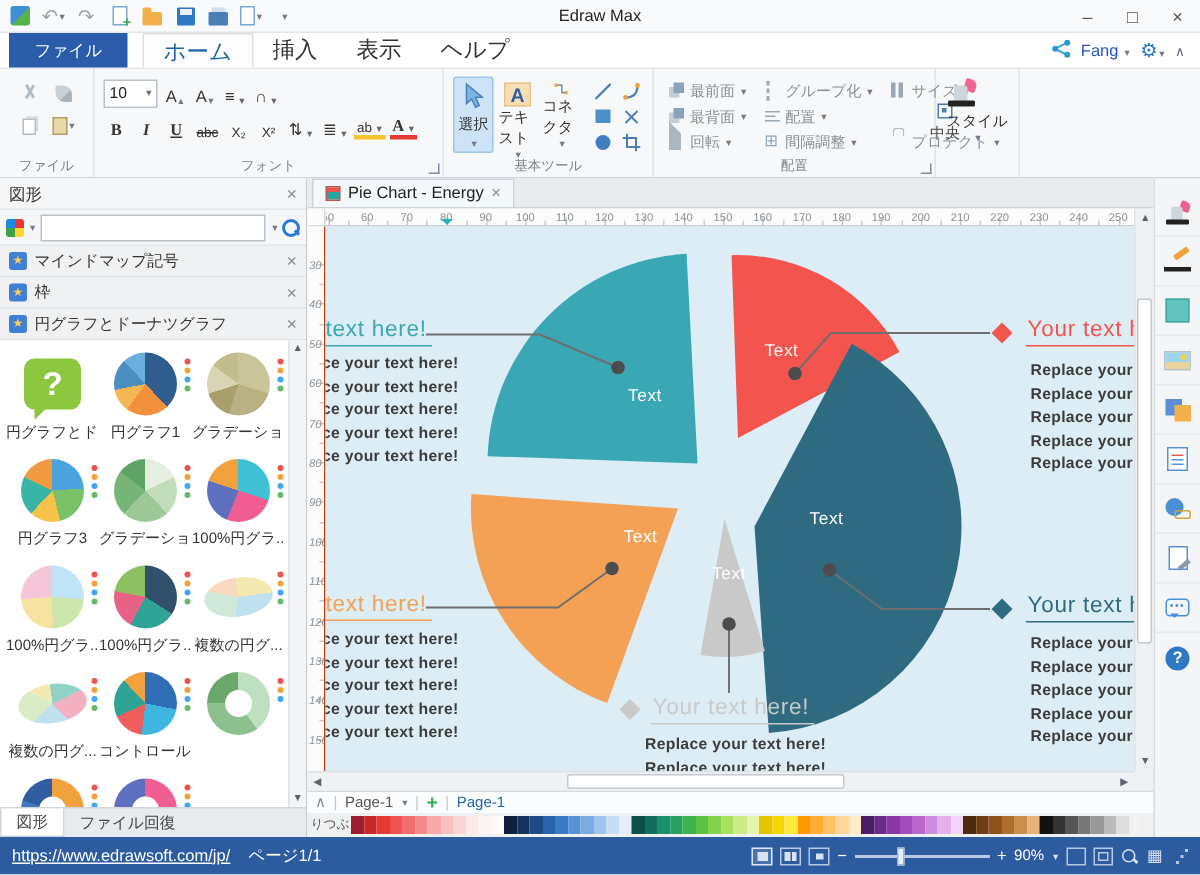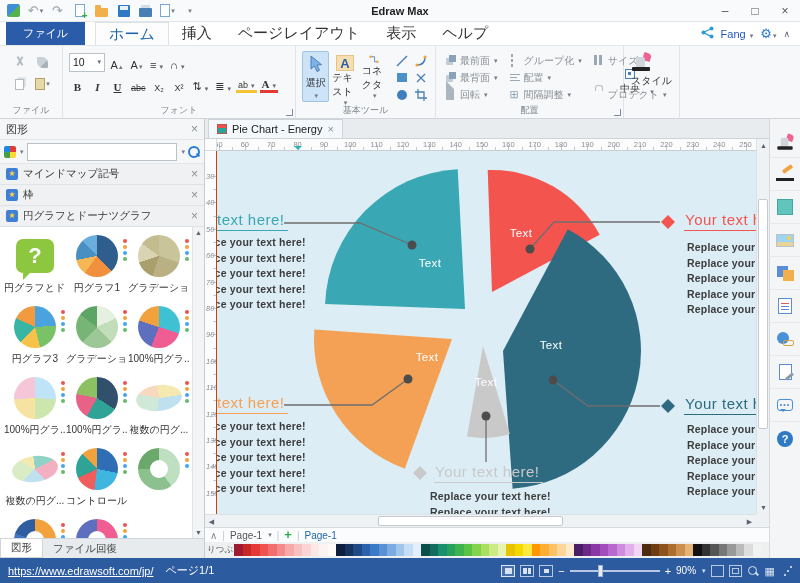--- a/index.html
+++ b/index.html
@@ -14,21 +14,21 @@
   .gray { color:#9aa4ad; }
   .mini-caret { font-size:7px; color:#778; margin-left:1px; }
   .page-ic { width:10px; height:13px; background:#fff; border:1px solid #7aa7d4; position:relative; }
   .page-ic .plus { position:absolute; right:-4px; bottom:-4px; color:#2faf4a; font-weight:bold; font-size:10px; line-height:8px; }
   .folder-ic { width:13px; height:9px; background:#f2b04a; border-radius:1px; position:relative; margin-top:3px; }
   .folder-ic:before { content:""; position:absolute; top:-3px; left:0; width:6px; height:3px; background:#f2b04a; border-radius:1px 1px 0 0; }
   .save-ic { width:12px; height:12px; background:#2f78c4; border-radius:1px; position:relative; }
   .save-ic:before { content:""; position:absolute; top:1px; left:2px; width:8px; height:4px; background:#e8f1fa; }
   .print-ic { width:13px; height:9px; background:#4a7fb5; border-radius:1px; position:relative; margin-top:3px; }
   .print-ic:before { content:""; position:absolute; top:-3px; left:2px; width:9px; height:3px; background:#cfdeed; }
-  .title-text { position:absolute; left:0; right:0; text-align:center; font-size:11px; color:#222;font-weight:bold; }
+  .title-text { position:absolute; left:0; right:0; text-align:center; font-size:11px; color:#222; }
   .winctl { margin-left:auto; display:flex; z-index:2; }
   .winctl .wb { width:30px; height:21px; display:flex; align-items:center; justify-content:center; color:#555; font-size:12px; }
 
   
   .tabrow { height:24px; background:#fff; display:flex; align-items:stretch; border-bottom:1px solid #e4e7ea; }
   .file-btn { background:#2a5caa; color:#fff; padding:0 17px; display:flex; align-items:center; font-size:11px; margin-left:6px; }
   .tabs { display:flex; margin-left:10px; }
   .tab { padding:0 13px; display:flex; align-items:center; color:#333; font-size:15px; }
   .tab.active { color:#1e66a8; background:#fdfdfe; border:1px solid #dde2e6; border-bottom:none; }
   .tabrow-right { margin-left:auto; display:flex; align-items:center; gap:7px; padding-right:10px; }
@@ -235,21 +235,20 @@
     <span class="wb">□</span>
     <span class="wb">×</span>
   </div>
 </div>
 
 <div class="tabrow">
   <div class="file-btn">ファイル</div>
   <div class="tabs">
       <div class="tab active">ホーム</div>
       <div class="tab">挿入</div>
-      <div class="tab">ページレイアウト</div>
       <div class="tab">表示</div>
       <div class="tab">ヘルプ</div>
     </div>
   <div class="tabrow-right">
     <span>
       <svg width="13" height="13" viewBox="0 0 13 13">
           <g fill="#2a9ad8">
             <circle cx="10.5" cy="2.5" r="2"></circle>
             <circle cx="2.5" cy="6.5" r="2"></circle>
             <circle cx="10.5" cy="10.5" r="2"></circle>

